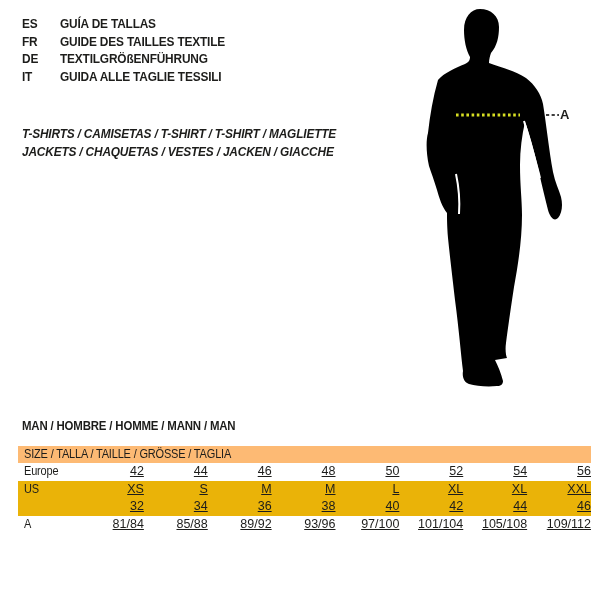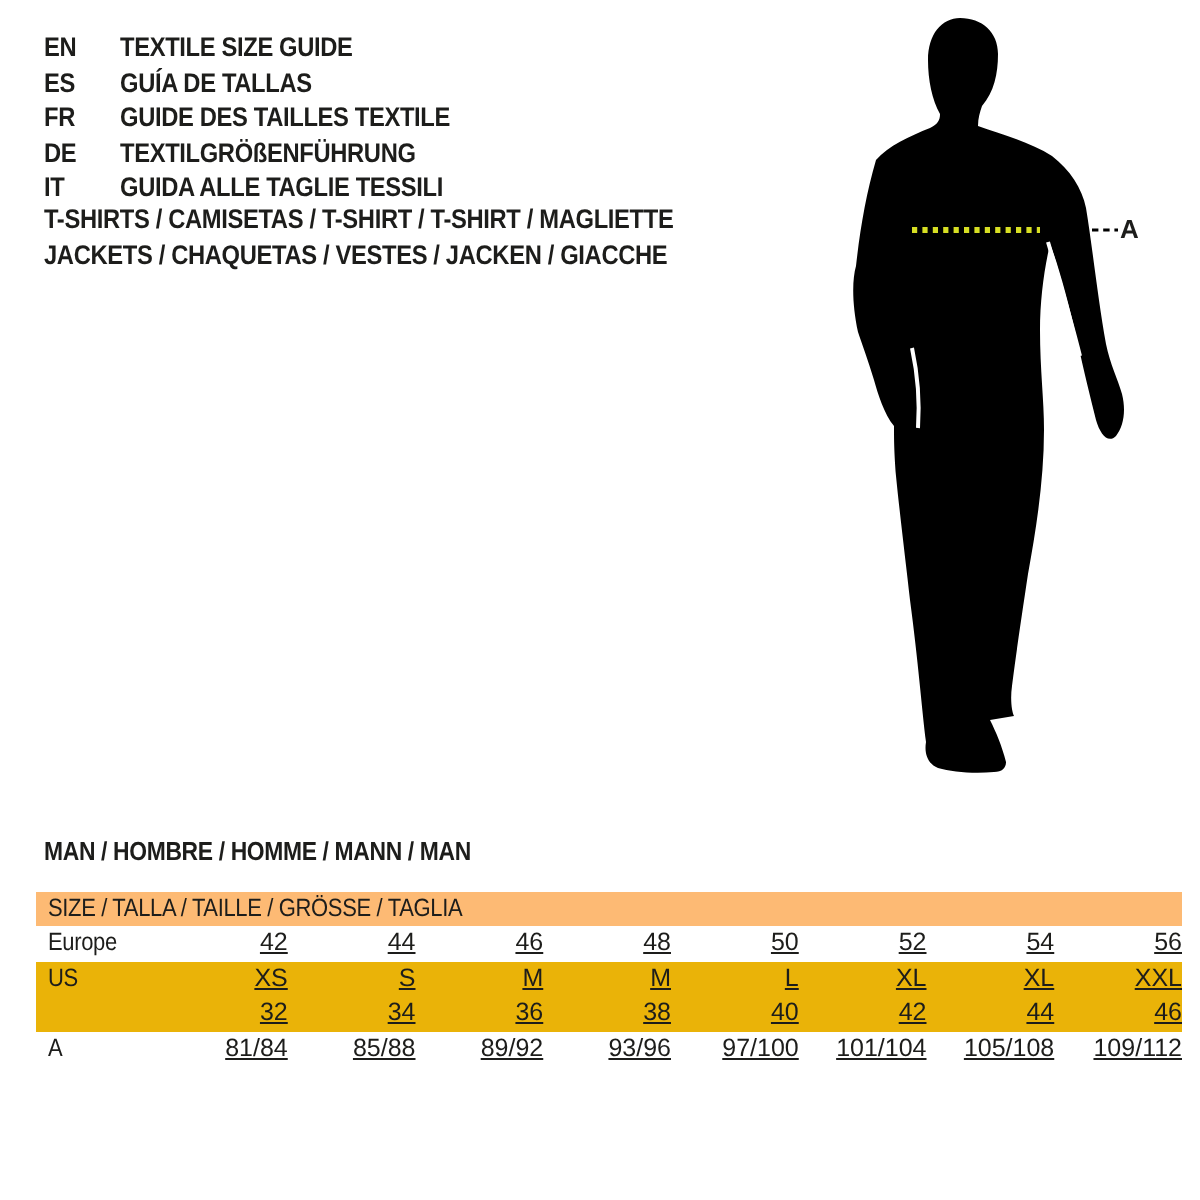--- a/index.html
+++ b/index.html
@@ -8,21 +8,21 @@
   #page { position:relative; width:600px; height:600px; background:#fff; overflow:hidden; }
 
   .cond { display:inline-block; transform:scaleX(0.88); transform-origin:0 50%; white-space:nowrap; letter-spacing:-0.2px; }
 
   
   .lang-list { position:absolute; top:15px; left:22px; font-weight:bold; font-size:13.5px; }
   .lang-row { display:flex; height:17.6px; line-height:17.6px; }
   .lang-code { width:38px; }
 
   
-  .categories { position:absolute; top:101px; left:22px; font-weight:bold; font-size:13.5px; }
+  .categories { position:absolute; top:125px; left:22px; font-weight:bold; font-size:13.5px;font-style:italic; }
   .cat-line { height:18px; line-height:18px; }
 
   
   .figure-wrap { position:absolute; left:410px; top:0; width:190px; height:400px; }
   .figure-wrap svg { display:block; width:190px; height:400px; }
   .measure-label { position:absolute; left:150px; top:107px; font-size:13px; font-weight:bold; }
 
   
   .section-title { position:absolute; top:418px; left:22px; font-weight:bold; font-size:13px; }
 
@@ -36,24 +36,20 @@
 
   
   .footnote { position:absolute; top:548px; left:22px; font-weight:bold; font-size:12.5px; }
 </style>
 </head>
 <body>
 
 <div id="page">
 
   <div class="lang-list">
-    <div class="lang-row">
-      <span class="lang-code"><span class="cond">EN</span></span>
-      <span class="cond">TEXTILE SIZE GUIDE</span>
-    </div>
     <div class="lang-row">
       <span class="lang-code"><span class="cond">ES</span></span>
       <span class="cond">GUÍA DE TALLAS</span>
     </div>
     <div class="lang-row">
       <span class="lang-code"><span class="cond">FR</span></span>
       <span class="cond">GUIDE DES TAILLES TEXTILE</span>
     </div>
     <div class="lang-row">
       <span class="lang-code"><span class="cond">DE</span></span>

